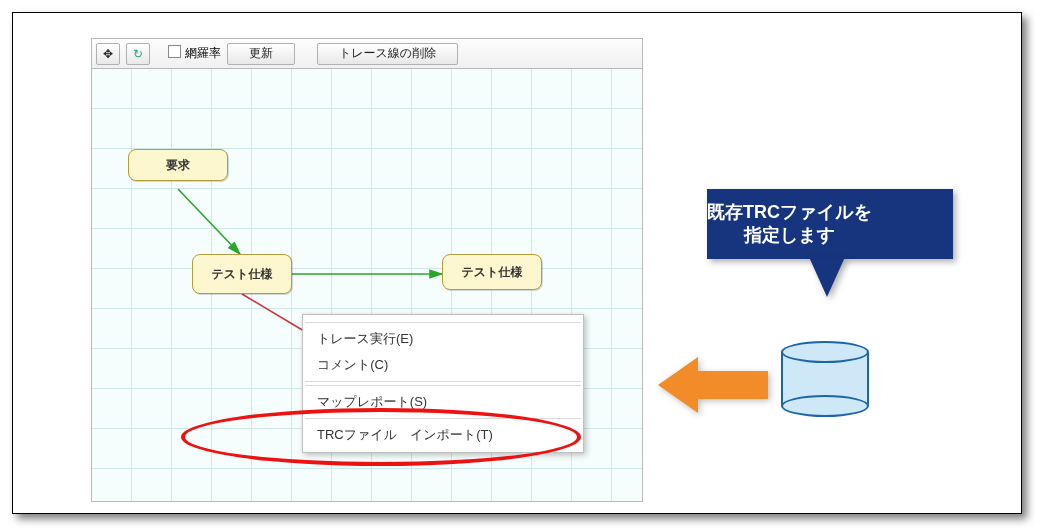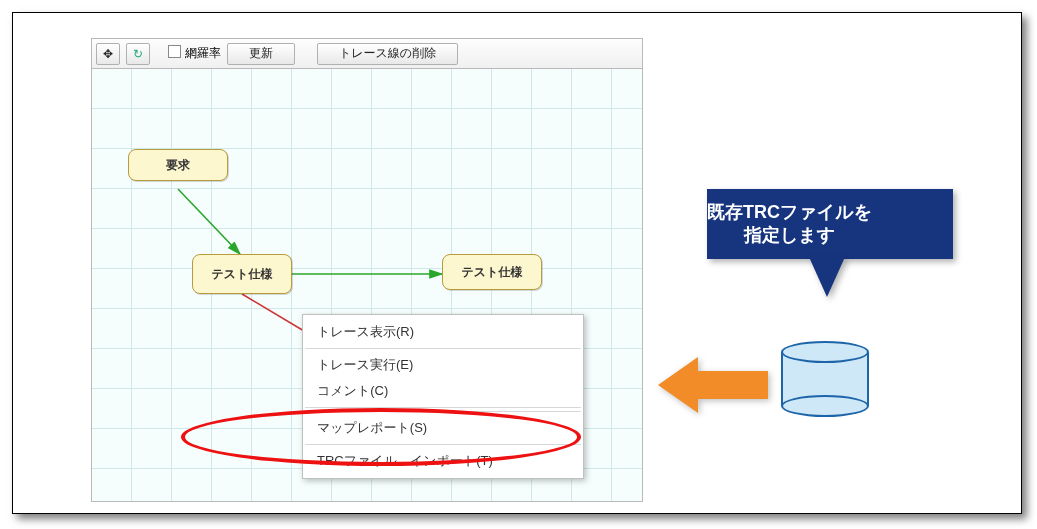--- a/index.html
+++ b/index.html
@@ -228,21 +228,20 @@
         <line x1="86" y1="120" x2="148" y2="185" stroke="#2aa62a" stroke-width="1.6" marker-end="url(#arr-green)"></line>
         <line x1="200" y1="205" x2="350" y2="205" stroke="#2aa62a" stroke-width="1.6" marker-end="url(#arr-green)"></line>
         <line x1="150" y1="225" x2="212" y2="262" stroke="#cc3333" stroke-width="1.5"></line>
       </svg>
 
       <div class="node node-req">要求</div>
       <div class="node node-func">テスト仕様</div>
       <div class="node node-test">テスト仕様</div>
 
       <div class="ctx-menu">
-        <div class="ctx-item">トレース表示(R)</div>
         <div class="ctx-sep"></div>
         <div class="ctx-item">トレース実行(E)</div>
         <div class="ctx-item">コメント(C)</div>
         <div class="ctx-sep"></div>
         <div class="ctx-sep"></div>
         <div class="ctx-item">マップレポート(S)</div>
         <div class="ctx-sep"></div>
         <div class="ctx-item">TRCファイル　インポート(T)</div>
       </div>
 

